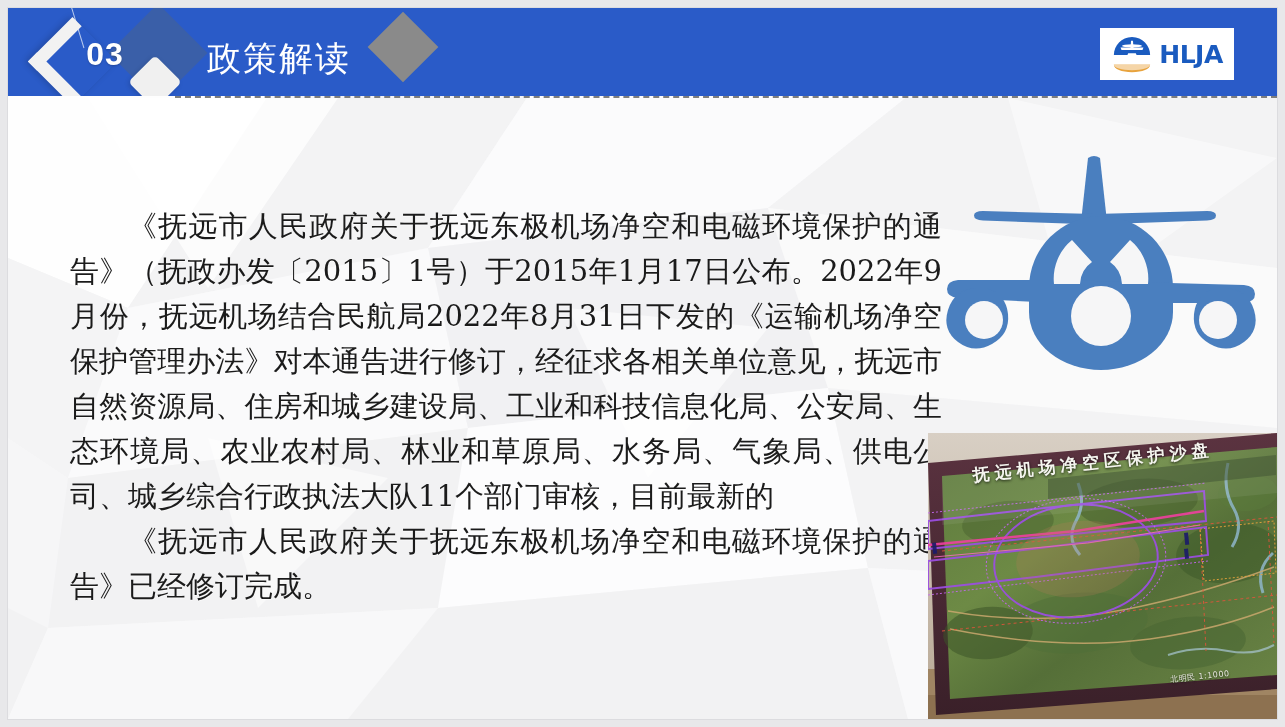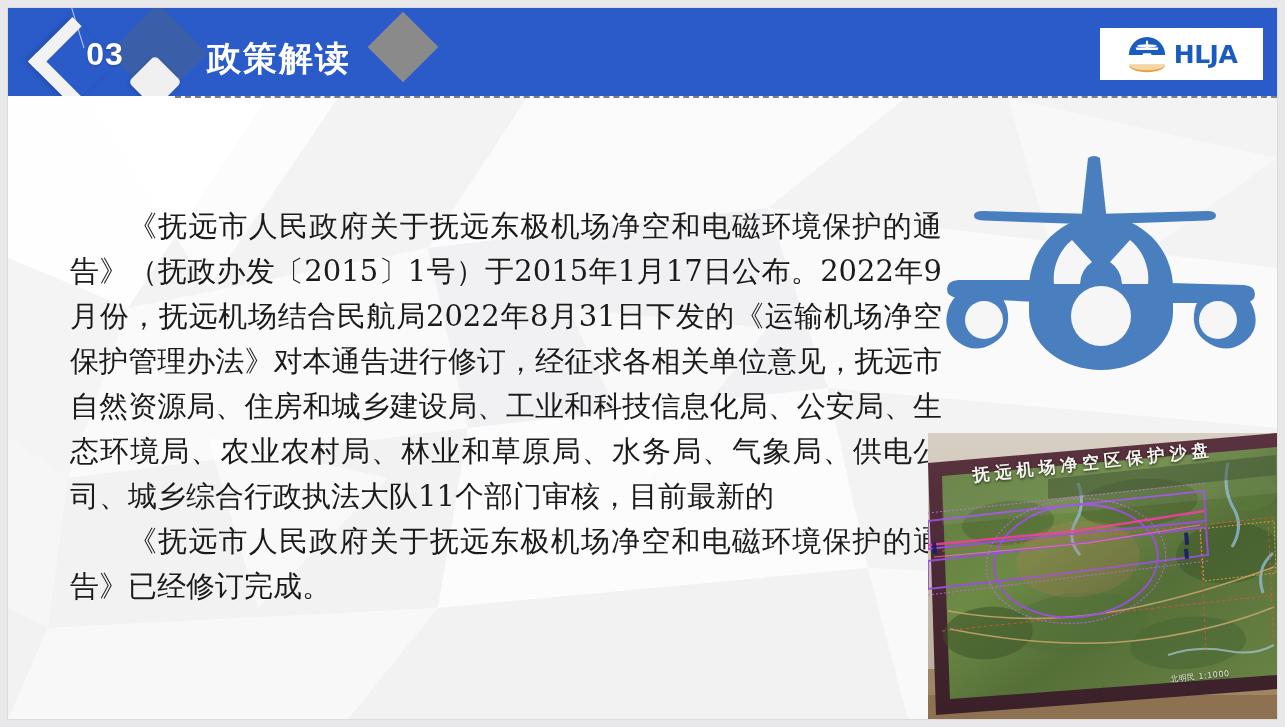--- a/index.html
+++ b/index.html
@@ -51,31 +51,31 @@
   }
   .hdr-num{
     position:absolute;left:62px;top:22px;width:70px;height:48px;
     color:#ffffff;font-size:32px;font-weight:bold;line-height:48px;
     font-family:"Liberation Sans","DejaVu Sans",sans-serif;
     letter-spacing:1px;text-align:center;
     text-shadow:0 1px 2px rgba(0,0,0,.2);
   }
   .hdr-title{
     position:absolute;left:199px;top:28px;height:44px;line-height:44px;
-    color:#ffffff;font-size:34px;font-weight:bold;letter-spacing:2px;
+    color:#ffffff;font-size:34px;font-weight:normal;letter-spacing:2px;
     font-family:"DejaVu Sans","Liberation Sans",sans-serif;
   }
   .hdr-dash{
     position:absolute;left:167px;top:88px;width:1102px;height:0;
     border-top:2px dashed #7d7d7d;
   }
 
   
   .logo-box{
-    position:absolute;left:1092px;top:20px;width:163px;height:52px;
+    position:absolute;left:1092px;top:20px;width:134px;height:52px;
     background:#ffffff;display:flex;align-items:center;justify-content:center;gap:6px;
   }
   .logo-mark{width:42px;height:38px;flex:0 0 auto;}
   .logo-text{
     font-family:"DejaVu Sans","Liberation Sans",sans-serif;
     font-size:25px;font-weight:bold;color:#1a5bbf;letter-spacing:-0.5px;
   }
 
   
   .body-text{

